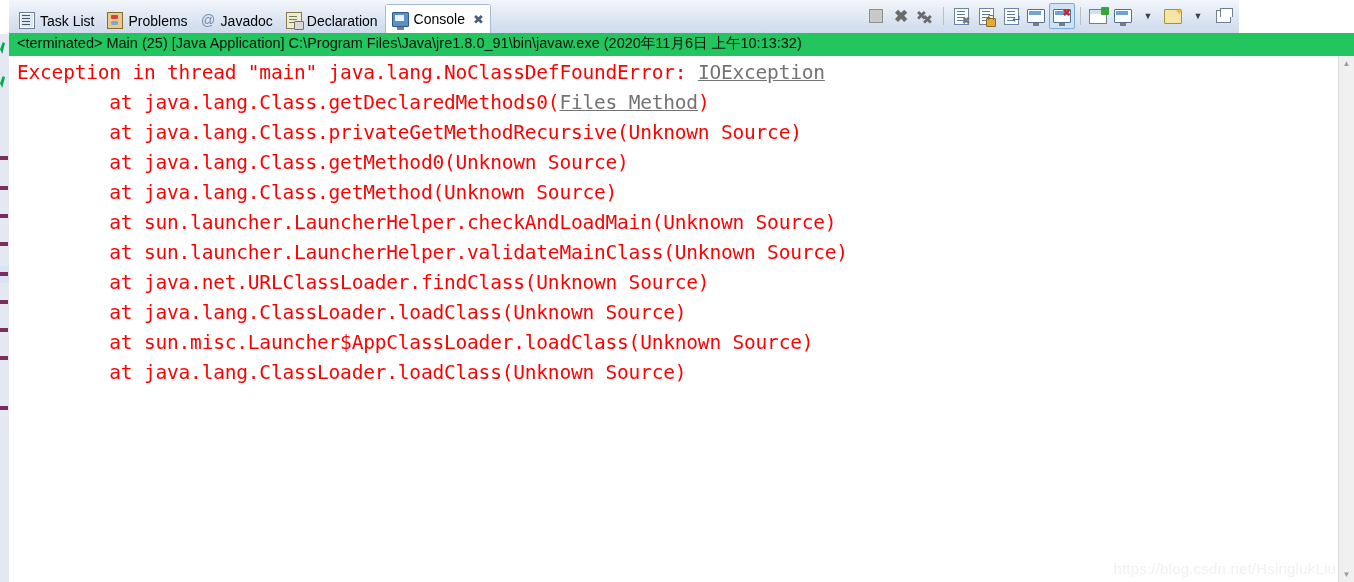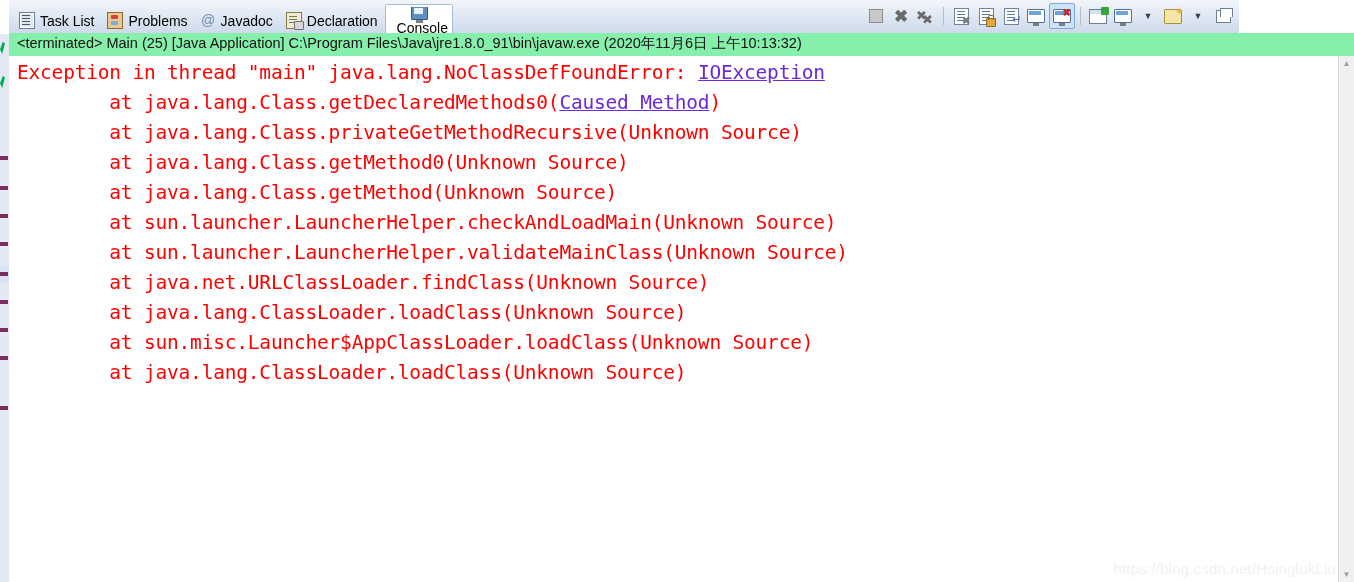--- a/index.html
+++ b/index.html
@@ -78,21 +78,20 @@
     position: relative;
   }
   .tab .tab-label { margin-left: 5px; }
   .tab.active {
     background: #ffffff;
     border: 1px solid #a6bcd6;
     border-bottom: none;
     border-radius: 3px 3px 0 0;
     height: 28px;
     padding-right: 4px;
-    flex-direction: column;
   }
   .tab.active::after {
     content: "";
     position: absolute;
     left: 0; right: 0; top: 0;
     height: 2px;
     background: #ffffff;
   }
   .tab-close {
     margin-left: 8px;
@@ -190,21 +189,21 @@
   .tb-restore { width:13px; height:11px; border:1px solid #6e7f94; position:relative; background:#fff; }
   .tb-restore::before { content:""; position:absolute; left:3px; top:-3px; width:11px; height:8px;
      border:1px solid #6e7f94; border-bottom:none; background:#fff; }
 
   
   .statusline {
     position: absolute;
     left: 9px; top: 33px;
     width: 1345px;
     height: 36px;
-    background: #86efac;
+    background: #22c55e;
     border-bottom: 1px solid #cfd6e0;
     font-size: 14.5px;
     color: #111111;
     line-height: 21px;
     padding-left: 8px;
     white-space: nowrap;
     overflow: hidden;
     box-sizing: border-box;
   }
 
@@ -222,21 +221,21 @@
   }
   .line {
     font-family: "DejaVu Sans Mono", "Liberation Mono", monospace;
     font-size: 19.5px;
     line-height: 30px;
     white-space: pre;
     color: #ff0000;
     letter-spacing: -0.2px;
   }
   .lnk {
-    color: #6d28d9;
+    color: #737373;
     text-decoration: underline;
   }
 
   
   .vscroll {
     position: absolute;
     right: 0; top: 56px;
     width: 15px;
     height: 526px;
     background: #f0f0f0;
@@ -390,21 +389,21 @@
       </div>
 
     </div>
   </div>
 
   <div class="statusline">&lt;terminated&gt; Main (25) [Java Application] C:\Program Files\Java\jre1.8.0_91\bin\javaw.exe (2020年11月6日 上午10:13:32)</div>
 
   <div class="console">
     <div class="console-inner" id="console-lines">
         <div class="line"><span>Exception in thread "main" java.lang.NoClassDefFoundError: </span><span class="lnk">IOException</span></div>
-        <div class="line"><span>        at java.lang.Class.getDeclaredMethods0(</span><span class="lnk">Caused Method</span><span>)</span></div>
+        <div class="line"><span>        at java.lang.Class.getDeclaredMethods0(</span><span class="lnk">Files Method</span><span>)</span></div>
         <div class="line"><span>        at java.lang.Class.privateGetMethodRecursive(Unknown Source)</span></div>
         <div class="line"><span>        at java.lang.Class.getMethod0(Unknown Source)</span></div>
         <div class="line"><span>        at java.lang.Class.getMethod(Unknown Source)</span></div>
         <div class="line"><span>        at sun.launcher.LauncherHelper.checkAndLoadMain(Unknown Source)</span></div>
         <div class="line"><span>        at sun.launcher.LauncherHelper.validateMainClass(Unknown Source)</span></div>
         <div class="line"><span>        at java.net.URLClassLoader.findClass(Unknown Source)</span></div>
         <div class="line"><span>        at java.lang.ClassLoader.loadClass(Unknown Source)</span></div>
         <div class="line"><span>        at sun.misc.Launcher$AppClassLoader.loadClass(Unknown Source)</span></div>
         <div class="line"><span>        at java.lang.ClassLoader.loadClass(Unknown Source)</span></div>
       </div>

